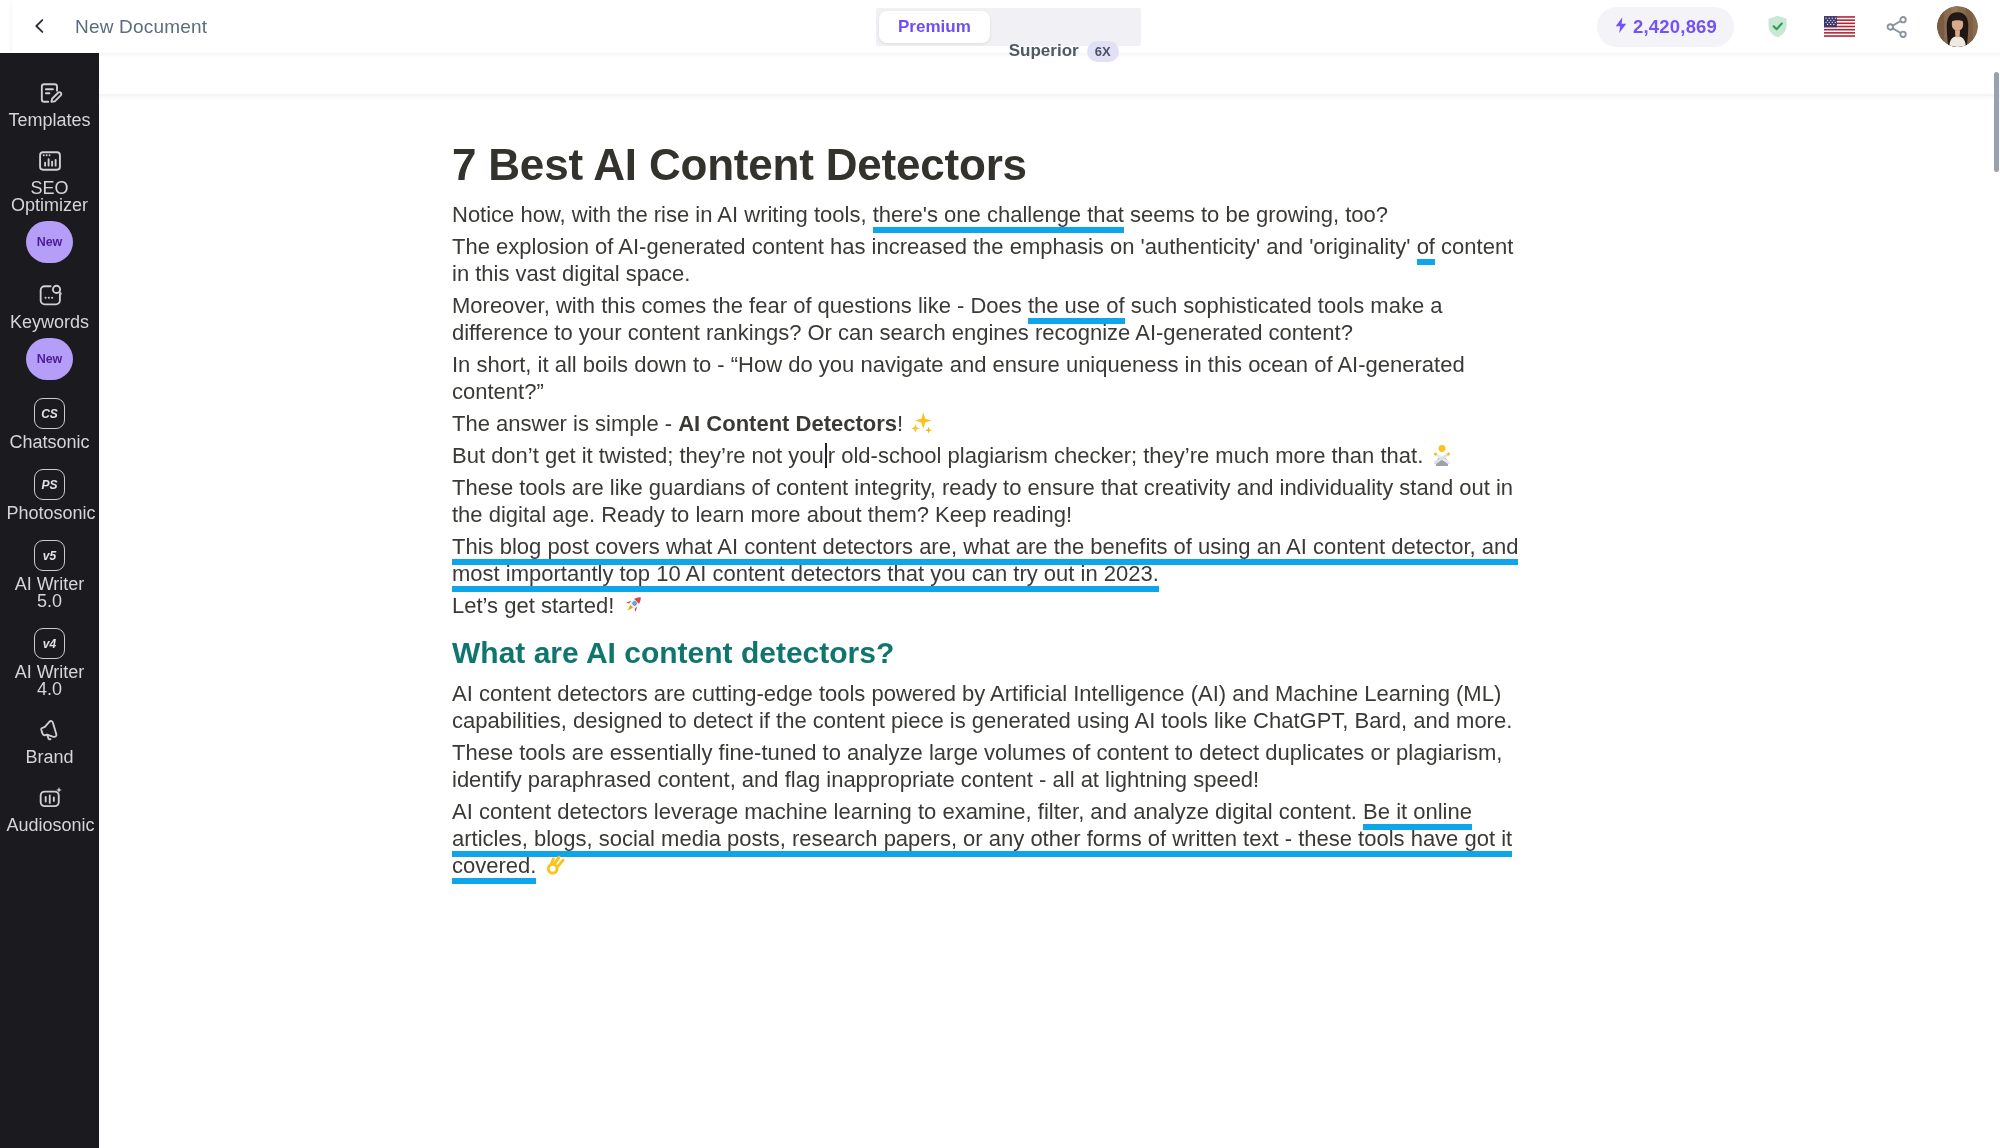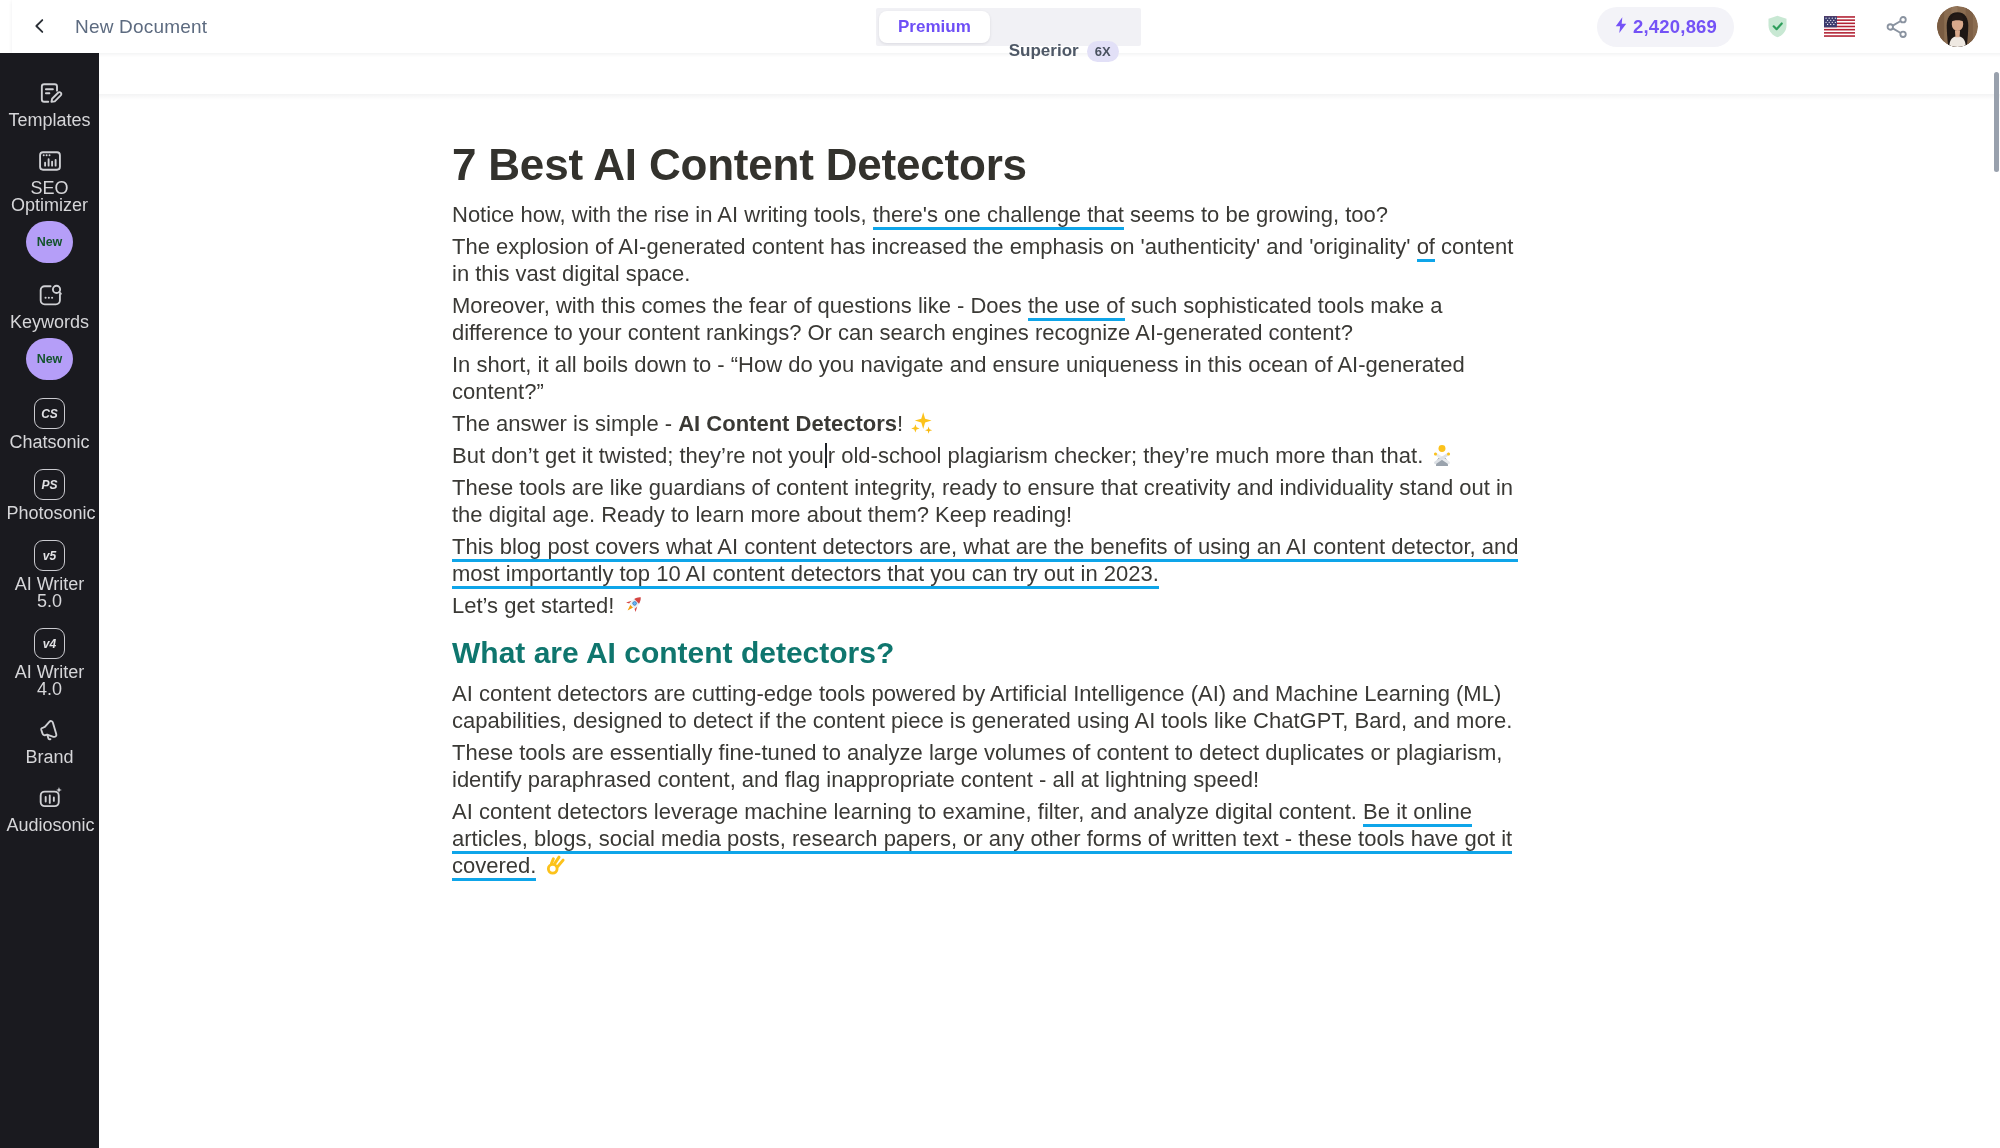--- a/index.html
+++ b/index.html
@@ -32,32 +32,32 @@
 
   
   .sidebar { position:absolute; left:0; top:53px; width:99px; height:1095px; background:#1a1a1f;
     display:flex; flex-direction:column; align-items:center; padding-top:26px; gap:18px; overflow:hidden; }
   .sb-item { display:flex; flex-direction:column; align-items:center; gap:5px; cursor:pointer; width:96px; }
   .sb-icon { line-height:0; }
   .sb-badge-icon { width:31px; height:31px; border:1.7px solid #cbcbd0; border-radius:9px;
     display:flex; align-items:center; justify-content:center; color:#e2e2e5;
     font-size:12px; font-weight:700; font-style:italic; }
   .sb-label { color:#d6d6d9; font-size:18px; line-height:17px; text-align:center; max-width:86px; }
-  .sb-new { background:#b59ef8; color:#14532d; font-size:12.5px; font-weight:600;
+  .sb-new { background:#b59ef8; color:#4c1d95; font-size:12.5px; font-weight:600;
     padding:14px 11px; border-radius:999px; margin-top:2px; }
 
   
   .main { position:absolute; left:99px; top:66px; width:1901px; height:1095px; background:#fff; overflow:hidden;margin-top:28px; }
   .main::before { content:""; position:absolute; left:0; top:0; right:0; height:6px;
     background:linear-gradient(to bottom, rgba(20,24,40,.05), rgba(20,24,40,0)); }
   .doc { margin-left:353px; padding-top:44px; width:1080px; }
   .doc h1 { font-size:44px; line-height:53px; font-weight:700; color:#33322d; margin:0 0 10px; letter-spacing:-.2px; }
   .doc h2 { font-size:30px; line-height:42px; font-weight:700; color:#0f766e; margin:13px 0 6px; }
   .doc p { font-size:22px; line-height:27px; color:#3a3935; margin:0 0 5px; }
-  .u { border-bottom:3px solid #0ea5e9; }
+  .u { border-bottom:6px solid #0ea5e9; }
   .b { font-weight:700; }
   .emoji { display:inline-block; line-height:0; vertical-align:-4px; margin:0 1px; }
   .caret { display:inline-block; width:2px; height:25px; background:#1c2026; vertical-align:-5px; margin:0 1px; }
 
   
   .scroll-thumb { position:absolute; right:1px; top:72px; width:5px; height:100px;
     background:#99a1ad; border-radius:3px; cursor:pointer; }
 </style>
 </head>
 <body>

